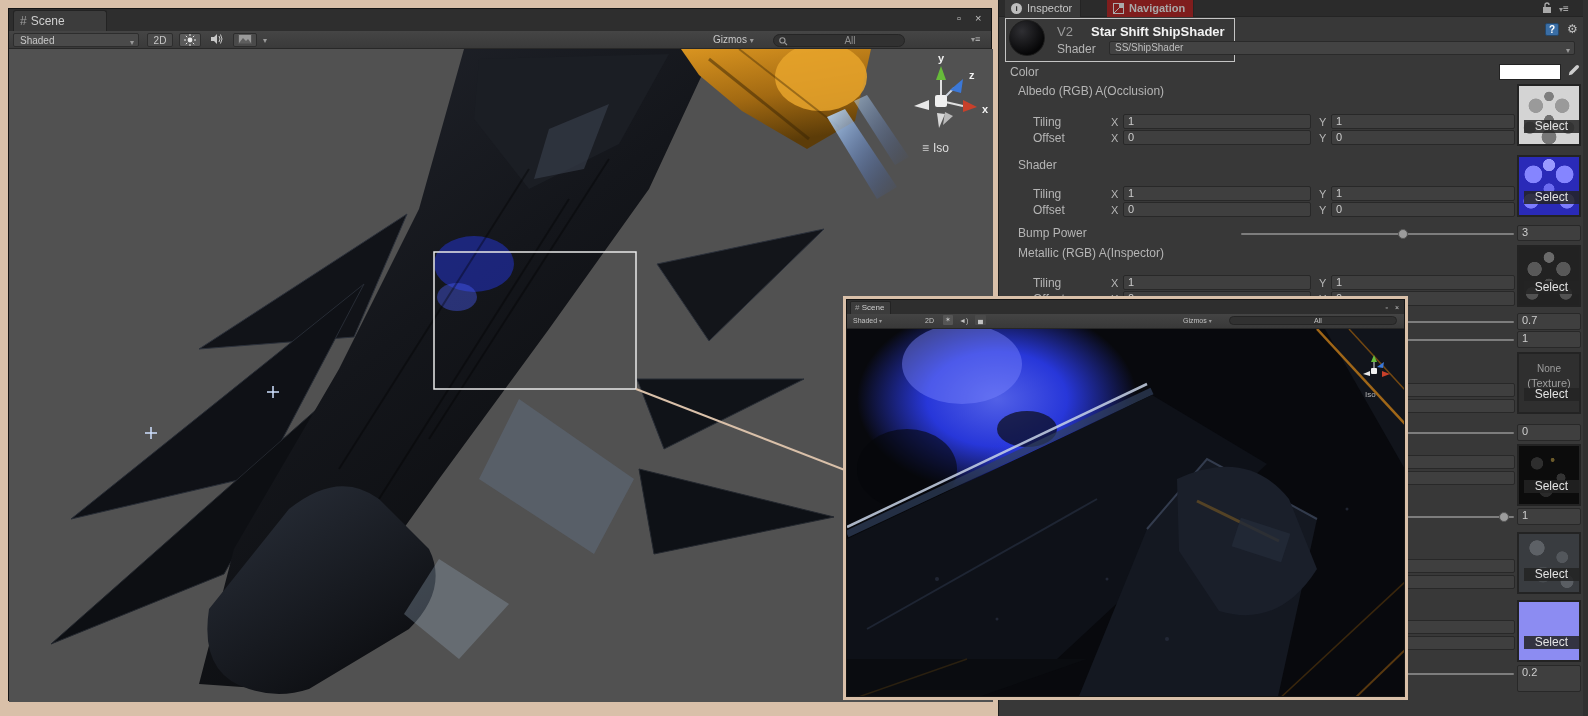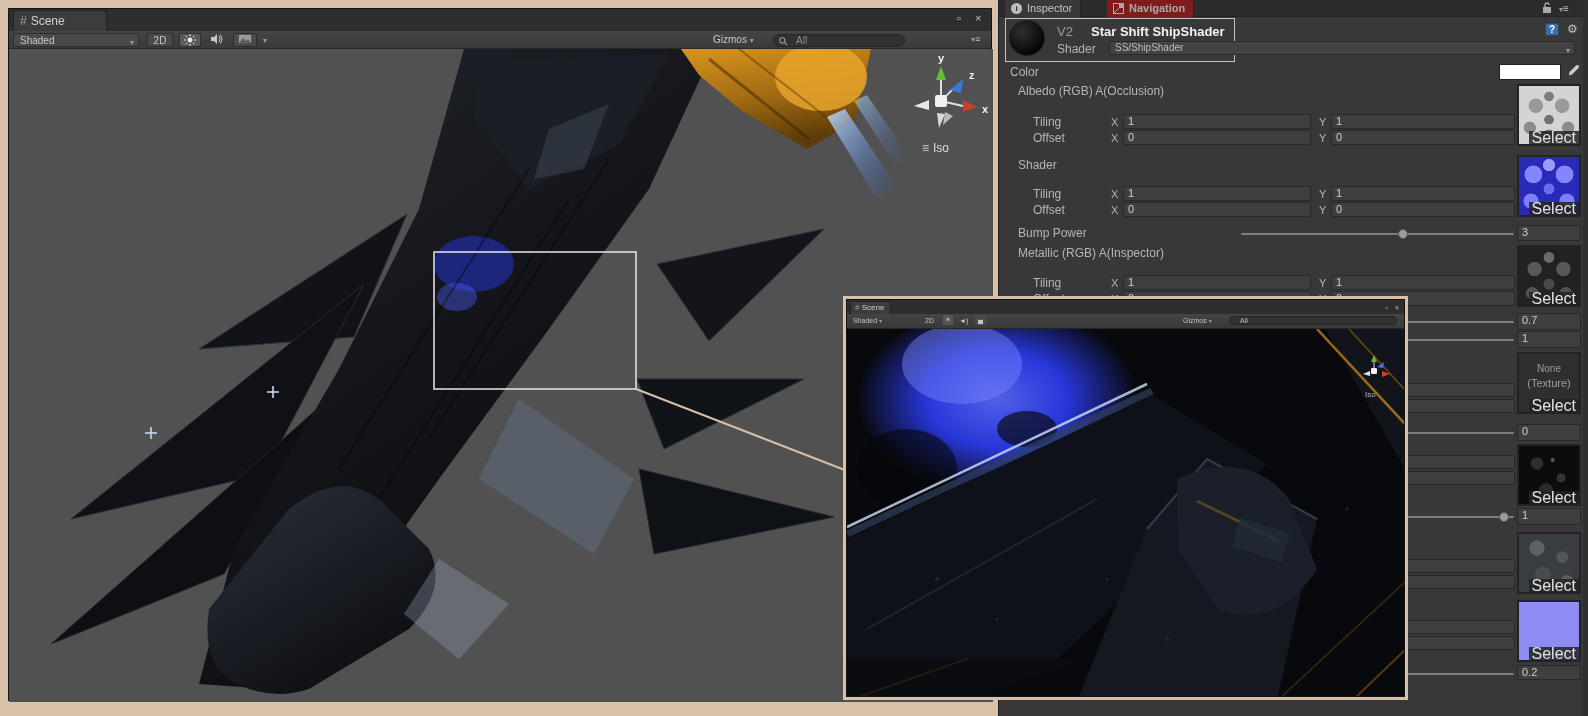--- a/index.html
+++ b/index.html
@@ -12,41 +12,41 @@
   .scene-window{left:8px;top:8px;width:984px;height:693px;background:#383838;border:1px solid #141414;box-sizing:border-box;}
 
   
   .sc-titlebar{left:0;top:0;width:100%;height:22px;background:#2e2e2e;}
   .sc-tab{left:4px;top:1px;width:94px;height:21px;background:#3c3c3c;border:1px solid #232323;border-bottom:none;border-radius:3px 3px 0 0;color:#cfcfcf;font-size:12px;line-height:20px;padding-left:6px;box-sizing:border-box;}
   .sc-tab .gicon{color:#9f9f9f;margin-right:4px;}
   .sc-toolbar{left:0;top:22px;width:100%;height:18px;background:linear-gradient(#454545,#3a3a3a);border-bottom:1px solid #282828;box-sizing:border-box;}
   .tb-btn{position:absolute;top:2px;height:14px;background:#4a4a4a;border:1px solid #2d2d2d;border-radius:2px;color:#c8c8c8;font-size:10px;line-height:13px;text-align:center;box-sizing:border-box;}
   .tb-flat{background:transparent;border:none;}
   .tb-active{background:#5a5a5a;}
-  .pill{position:absolute;border-radius:8px;background:#313131;border:1px solid #252525;color:#8f8f8f;box-sizing:border-box;}
+  .pill{position:absolute;border-radius:8px;background:#313131;border:1px solid #252525;color:#8f8f8f;box-sizing:border-box;text-align:center;}
   .caret{font-size:8px;color:#9a9a9a;}
   .winbtn{position:absolute;color:#c4c4c4;font-size:11px;line-height:11px;}
 
   .sc-viewport{left:0;top:40px;width:984px;height:653px;background:#515151;overflow:hidden;}
   .iso-label{color:#dedede;font-size:12px;margin-left:8px;}
   .iso-label .menu-glyph{color:#cfcfcf;margin-right:4px;}
 
   
   .inspector{left:998px;top:0;width:590px;height:716px;background:#383838;border-left:1px solid #1e1e1e;box-sizing:border-box;}
   .insp-tabbar{left:0;top:0;width:100%;height:17px;background:#2b2b2b;border-bottom:1px solid #242424;box-sizing:border-box;}
   .insp-tab{position:absolute;top:0;height:17px;font-size:11px;line-height:16px;color:#c6c6c6;padding:0 8px 0 22px;background:#393939;border-right:1px solid #242424;box-sizing:border-box;}
   .insp-tab.inactive{background:#7f1d1d;color:#a8a8a8;font-weight:bold;}
   .circle-i{position:absolute;left:6px;top:3px;width:11px;height:11px;border-radius:50%;background:#bdbdbd;color:#2b2b2b;font-size:8px;font-weight:bold;text-align:center;line-height:11px;}
   .lbl{color:#b5b5b5;font-size:12px;line-height:14px;white-space:nowrap;}
   .xy{font-size:11px;}
   .field{background:#3f3f3f;border:1px solid #282828;border-radius:2px;color:#cdcdcd;font-size:11px;line-height:13px;padding:0 4px;box-sizing:border-box;}
   .track{height:2px;background:#7d7d7d;border-radius:1px;}
   .handle{width:10px;height:10px;border-radius:50%;background:#9c9c9c;border:1px solid #565656;box-sizing:border-box;}
   .thumb{border:2px solid #232323;box-sizing:border-box;}
-  .select-btn{position:absolute;right:0;bottom:0;background:rgba(35,35,35,.85);color:#e3e3e3;font-size:16px;line-height:13px;padding:0 3px;}
+  .select-btn{position:absolute;right:0;bottom:11px;background:rgba(35,35,35,.85);color:#e3e3e3;font-size:12px;line-height:13px;padding:0 11px;}
   .sel-outline{border:1px solid #c4c4c4;}
   .sphere{border-radius:50%;background:radial-gradient(circle at 35% 30%,#2f2f33,#060607 72%);border:1px solid #1c1c1c;box-sizing:border-box;}
   .matname{color:#f2f2f2;font-size:13px;font-weight:bold;white-space:nowrap;}
   .ver{color:#9a9a9a;font-size:13px;}
   .dropdown{background:#434343;border:1px solid #2a2a2a;border-radius:2px;color:#bdbdbd;font-size:10px;line-height:12px;padding:0 5px;box-sizing:border-box;}
   .helpbook{width:14px;height:13px;background:#3a6ea5;border:1px solid #24476b;border-radius:2px;color:#fff;font-size:10px;font-weight:bold;text-align:center;line-height:12px;box-sizing:border-box;}
   .gear{color:#c2c2c2;font-size:12px;line-height:13px;}
   .swatch{box-sizing:border-box;border:1px solid #222;}
   .scrollstrip{left:1583px;top:0;width:5px;height:716px;background:#303030;}
 
@@ -372,21 +372,21 @@
     </div>
     <div class="abs field" style="left:332px;top:559px;width:184px;height:14px"></div>
     <div class="abs field" style="left:332px;top:575px;width:184px;height:14px"></div>
 
     <div class="abs thumb tex-peri" style="left:518px;top:600px;width:64px;height:62px">
       <span class="select-btn">Select</span>
     </div>
     <div class="abs field" style="left:332px;top:620px;width:184px;height:14px"></div>
     <div class="abs field" style="left:332px;top:636px;width:184px;height:14px"></div>
 
-    <div class="abs field" style="left:518px;top:665px;width:64px;height:15px">0.2</div>
+    <div class="abs field" style="left:518px;top:665px;width:64px;height:27px">0.2</div>
     <div class="abs track" style="left:242px;top:673px;width:273px"></div>
   </div>
   <div class="abs scrollstrip"></div>
 
   <div class="abs inset">
     <div class="inset-inner">
       <div class="in-titlebar">
         <div class="in-tab">
           <span style="color:#9f9f9f">#</span>
           <span>Scene</span>

